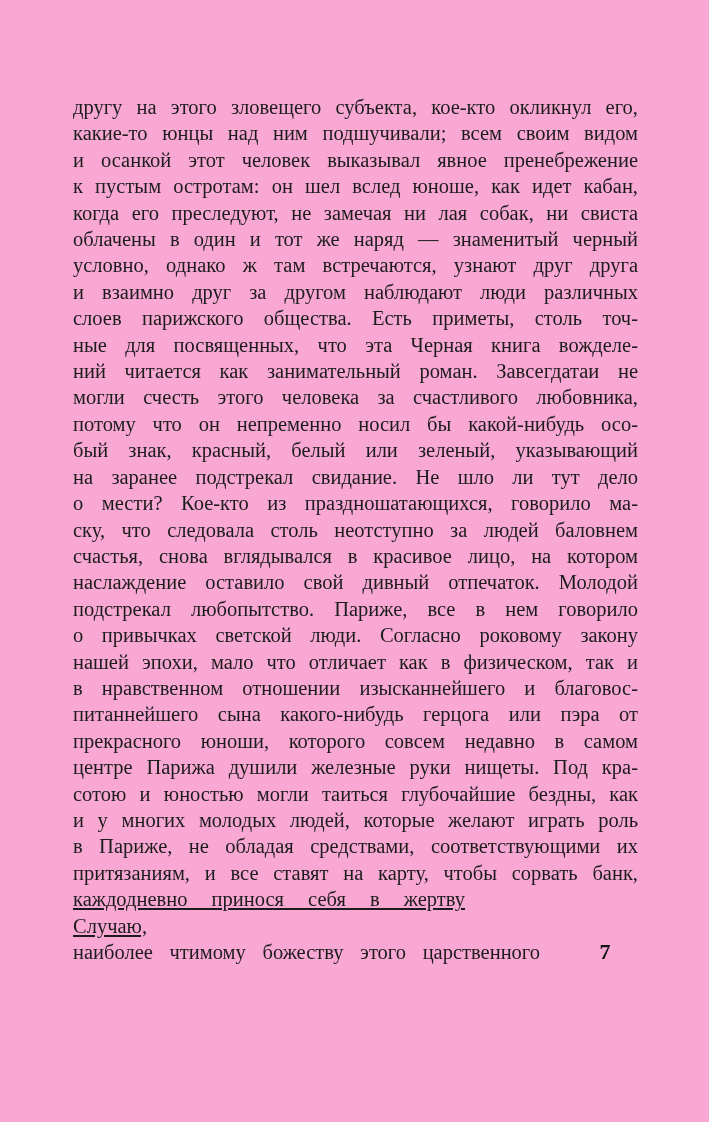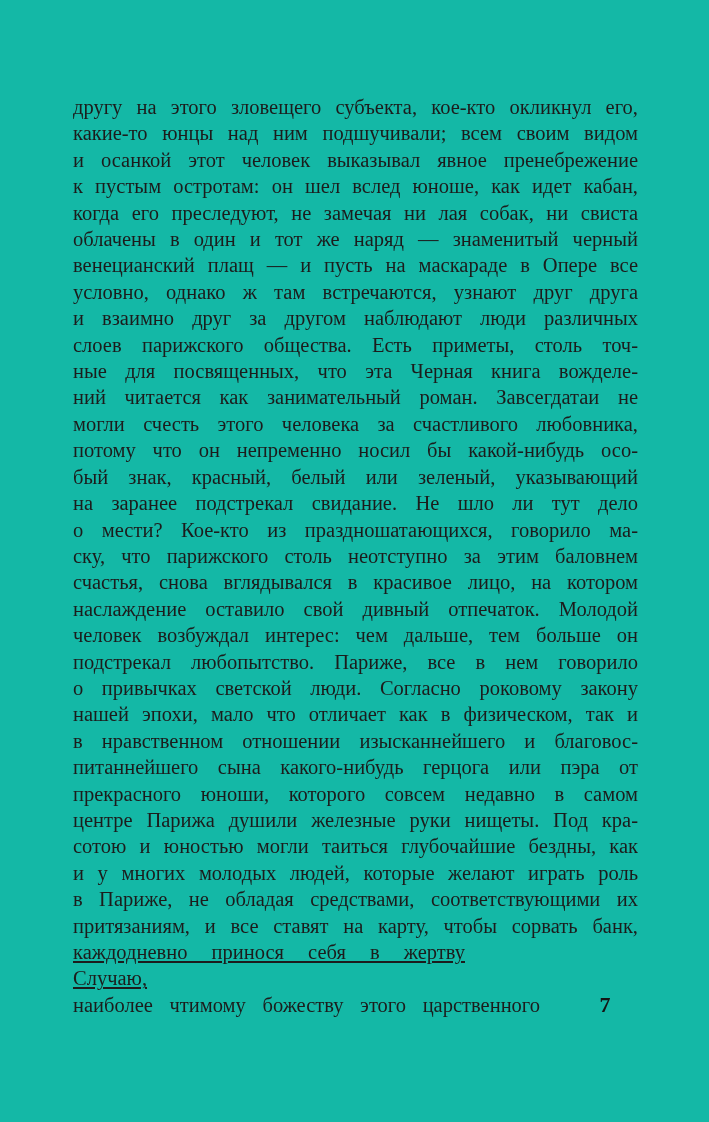--- a/index.html
+++ b/index.html
@@ -11,21 +11,21 @@
     height: 1122px;
     background: #ffffff;
     position: relative;
     overflow: hidden;
   }
   .book-page {
     position: absolute;
     left: 0; top: 0;
     width: 709px;
     height: 1122px;
-    background: #14b8a6;
+    background: #f9a8d4;
   }
   .text-block {
     position: absolute;
     left: 73px;
     top: 94px;
     width: 565px;
     font-family: "Liberation Serif", "DejaVu Serif", serif;
     font-size: 20.5px;
     line-height: 26.4px;
     color: #1c1c1c;
@@ -64,35 +64,33 @@
 <body>
 
 <div class="book-page">
   <div class="text-block">
     <div class="line">другу на этого зловещего субъекта, кое-кто окликнул его,</div>
     <div class="line">какие-то юнцы над ним подшучивали; всем своим видом</div>
     <div class="line">и осанкой этот человек выказывал явное пренебрежение</div>
     <div class="line">к пустым остротам: он шел вслед юноше, как идет кабан,</div>
     <div class="line">когда его преследуют, не замечая ни лая собак, ни свиста</div>
     <div class="line">облачены в один и тот же наряд — знаменитый черный</div>
-    <div class="line">венецианский плащ — и пусть на маскараде в Опере все</div>
     <div class="line">условно, однако ж там встречаются, узнают друг друга</div>
     <div class="line">и взаимно друг за другом наблюдают люди различных</div>
     <div class="line">слоев парижского общества. Есть приметы, столь точ-</div>
     <div class="line">ные для посвященных, что эта Черная книга вожделе-</div>
     <div class="line">ний читается как занимательный роман. Завсегдатаи не</div>
     <div class="line">могли счесть этого человека за счастливого любовника,</div>
     <div class="line">потому что он непременно носил бы какой-нибудь осо-</div>
     <div class="line">бый знак, красный, белый или зеленый, указывающий</div>
     <div class="line">на заранее подстрекал свидание. Не шло ли тут дело</div>
     <div class="line">о мести? Кое-кто из праздношатающихся, говорило ма-</div>
-    <div class="line">ску, что парижского столь неотступно за этим баловнем</div>
+    <div class="line">ску, что следовала столь неотступно за людей баловнем</div>
     <div class="line">счастья, снова вглядывался в красивое лицо, на котором</div>
     <div class="line">наслаждение оставило свой дивный отпечаток. Молодой</div>
-    <div class="line">человек возбуждал интерес: чем дальше, тем больше он</div>
     <div class="line">подстрекал любопытство. Париже, все в нем говорило</div>
     <div class="line">о привычках светской люди. Согласно роковому закону</div>
     <div class="line">нашей эпохи, мало что отличает как в физическом, так и</div>
     <div class="line">в нравственном отношении изысканнейшего и благовос-</div>
     <div class="line">питаннейшего сына какого-нибудь герцога или пэра от</div>
     <div class="line">прекрасного юноши, которого совсем недавно в самом</div>
     <div class="line">центре Парижа душили железные руки нищеты. Под кра-</div>
     <div class="line">сотою и юностью могли таиться глубочайшие бездны, как</div>
     <div class="line">и у многих молодых людей, которые желают играть роль</div>
     <div class="line">в Париже, не обладая средствами, соответствующими их</div>

